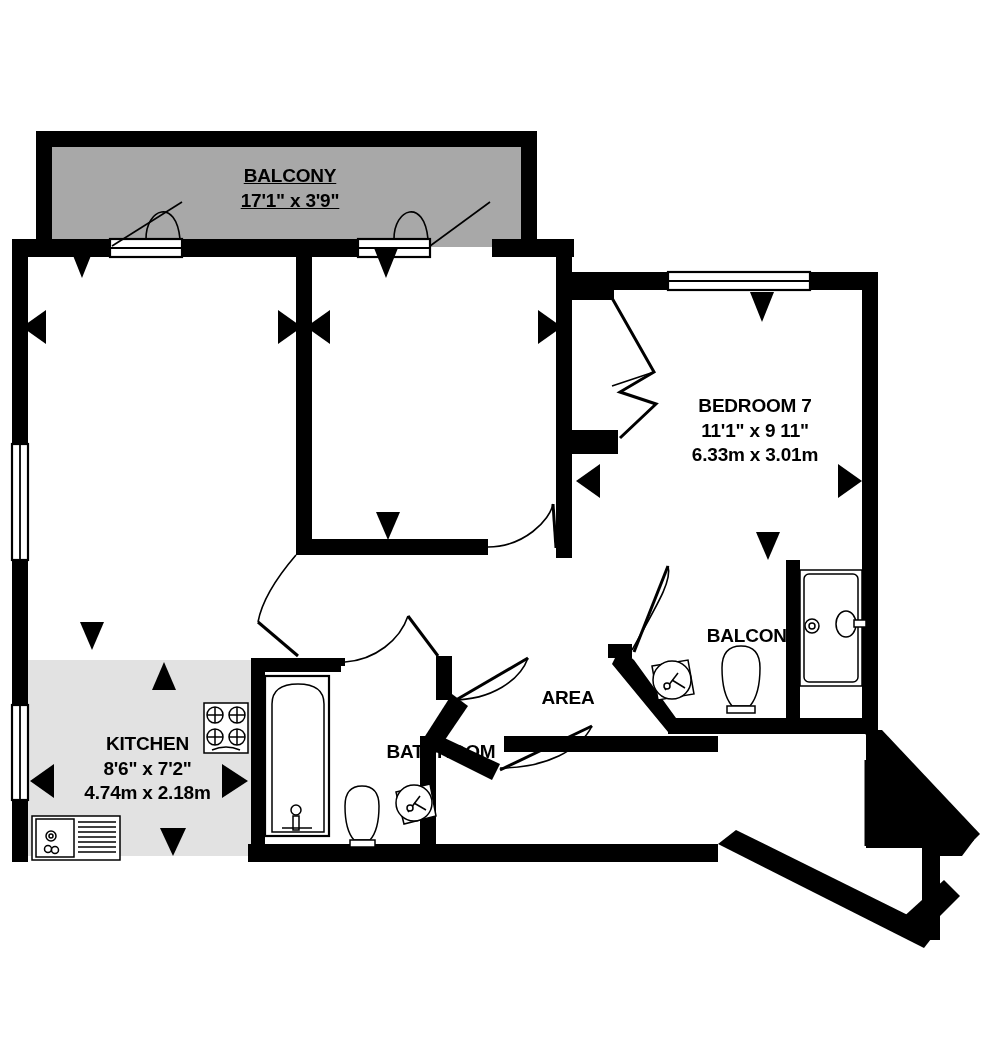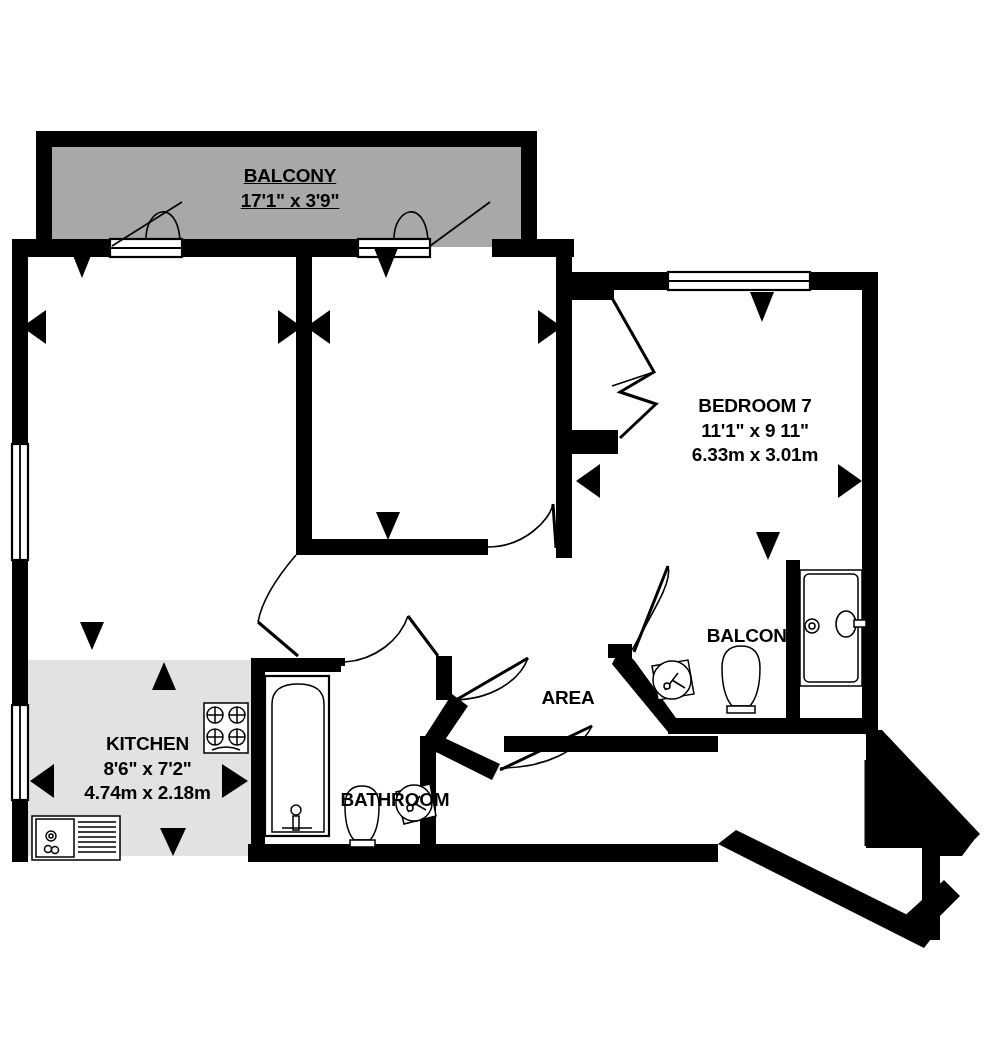--- a/index.html
+++ b/index.html
@@ -308,21 +308,21 @@
     <span class="dim">11'1"  x 9 11"</span>
     <span class="dim">6.33m  x 3.01m</span>
   </div>
 
   <div class="room-label" style="left:40px; top:732px; width:215px;">
     <span class="name">KITCHEN</span>
     <span class="dim">8'6"  x 7'2"</span>
     <span class="dim">4.74m  x 2.18m</span>
   </div>
 
-  <div class="room-label single" style="left:330px; top:788px; width:130px;">
+  <div class="room-label single" style="left:330px; top:740px; width:130px;padding-left:46px;">
     <span class="name">BATHROOM</span>
   </div>
 
   <div class="room-label single" style="left:698px; top:624px; width:110px;">
     <span class="name">BALCONY</span>
   </div>
 
   <div class="room-label single" style="left:533px; top:686px; width:70px;">
     <span class="name">AREA</span>
   </div>

